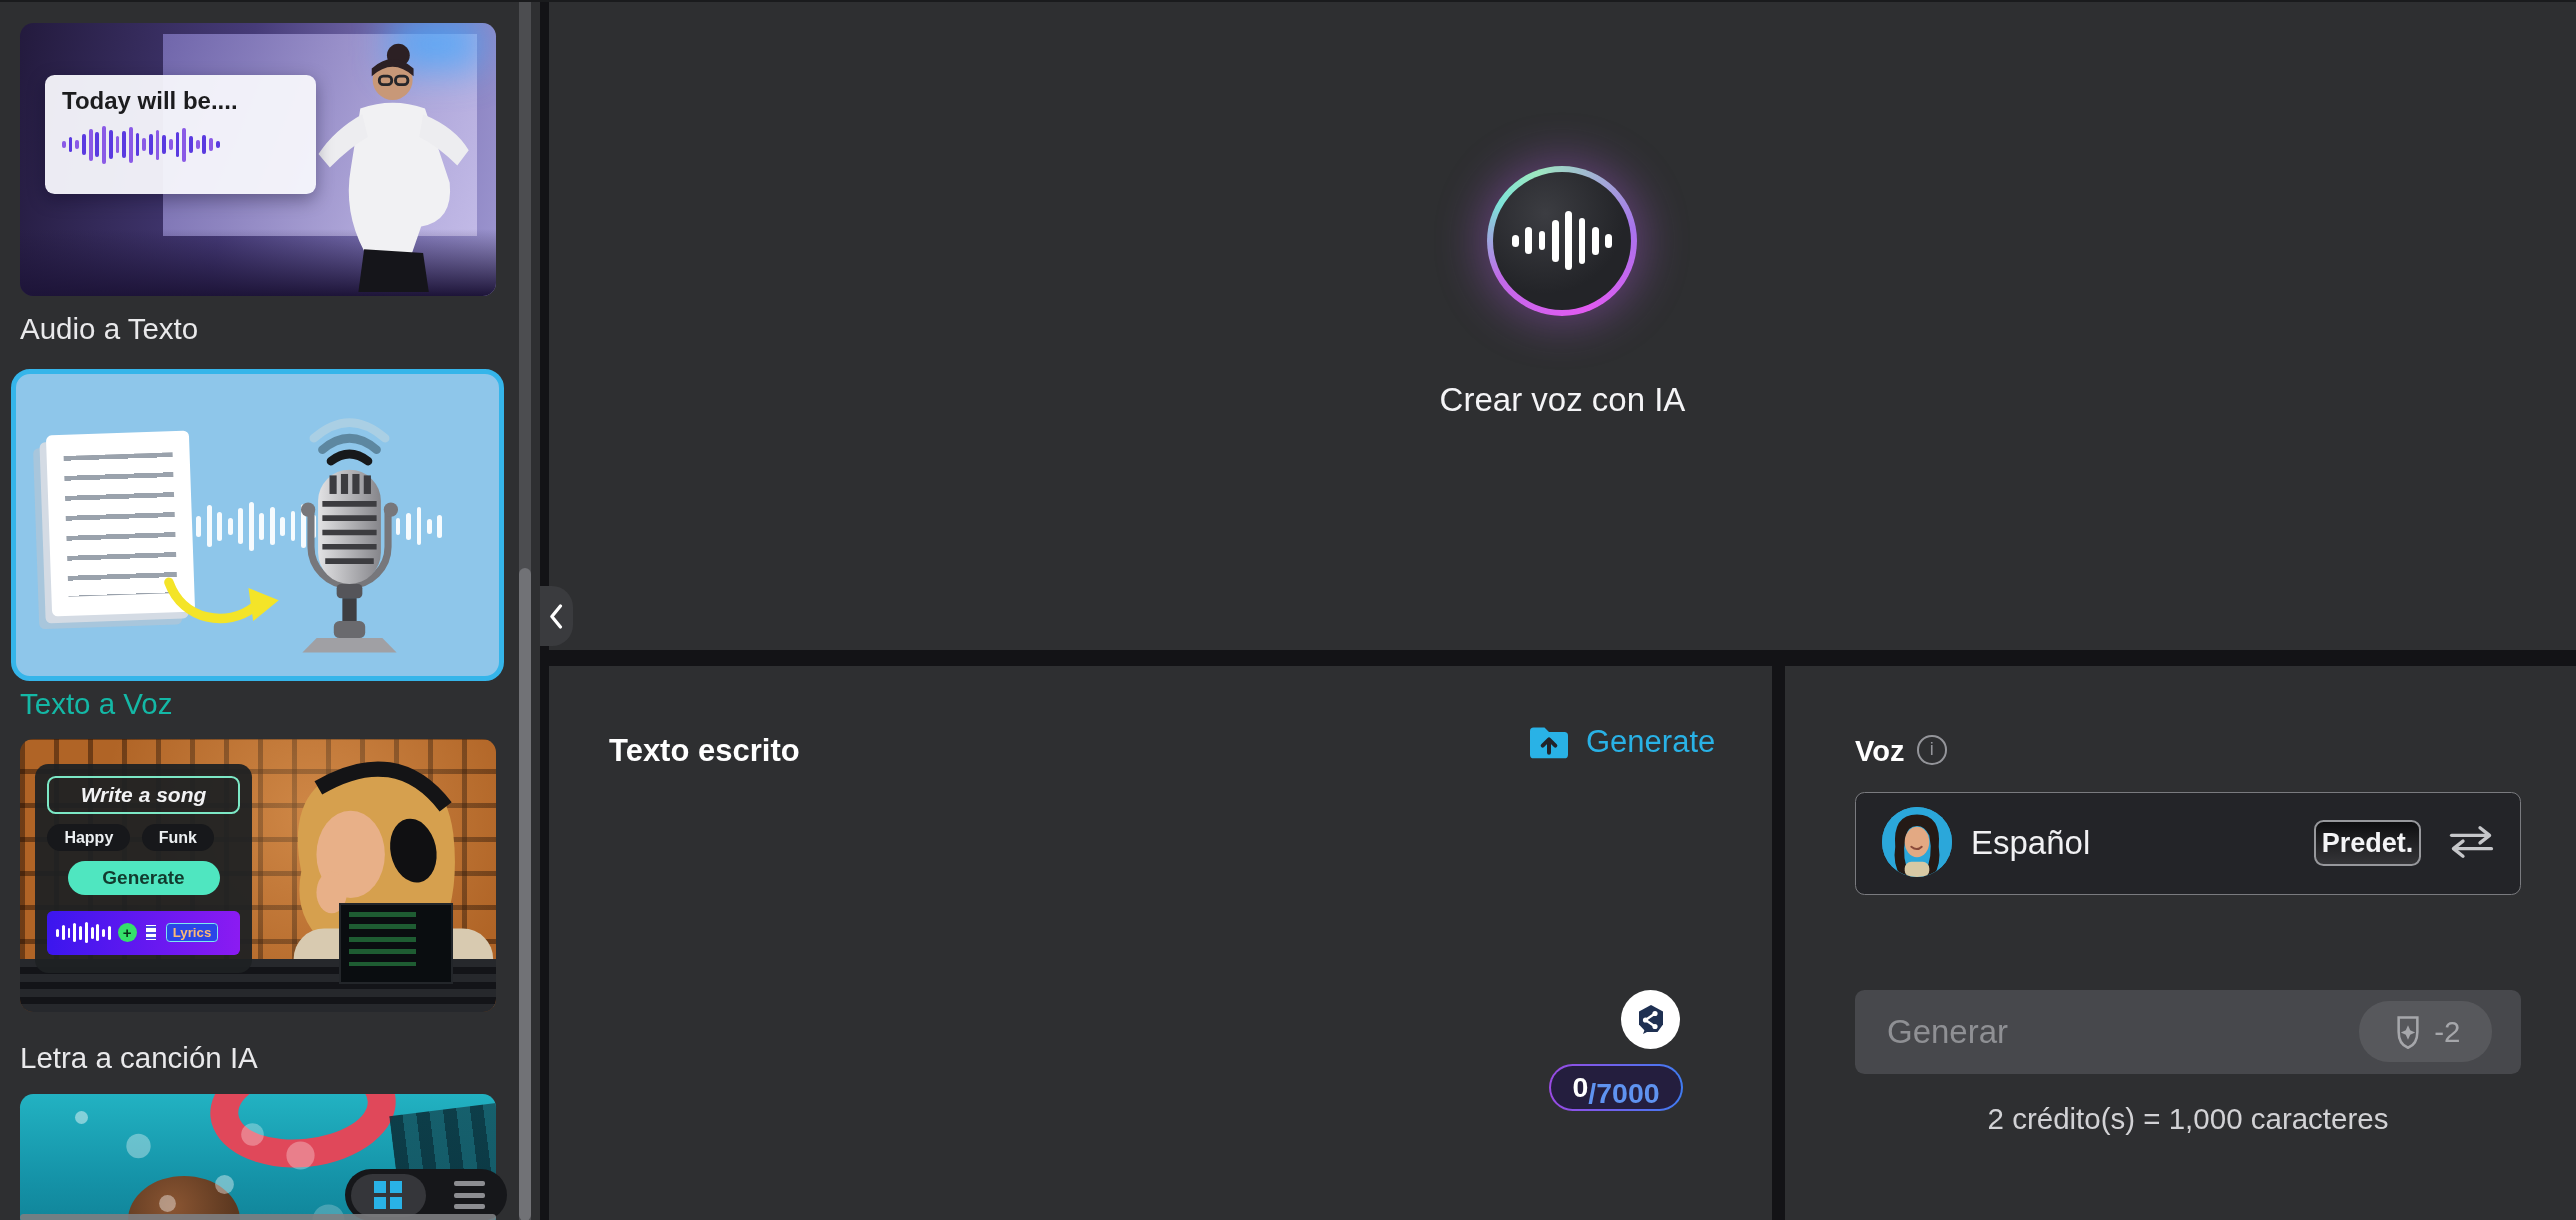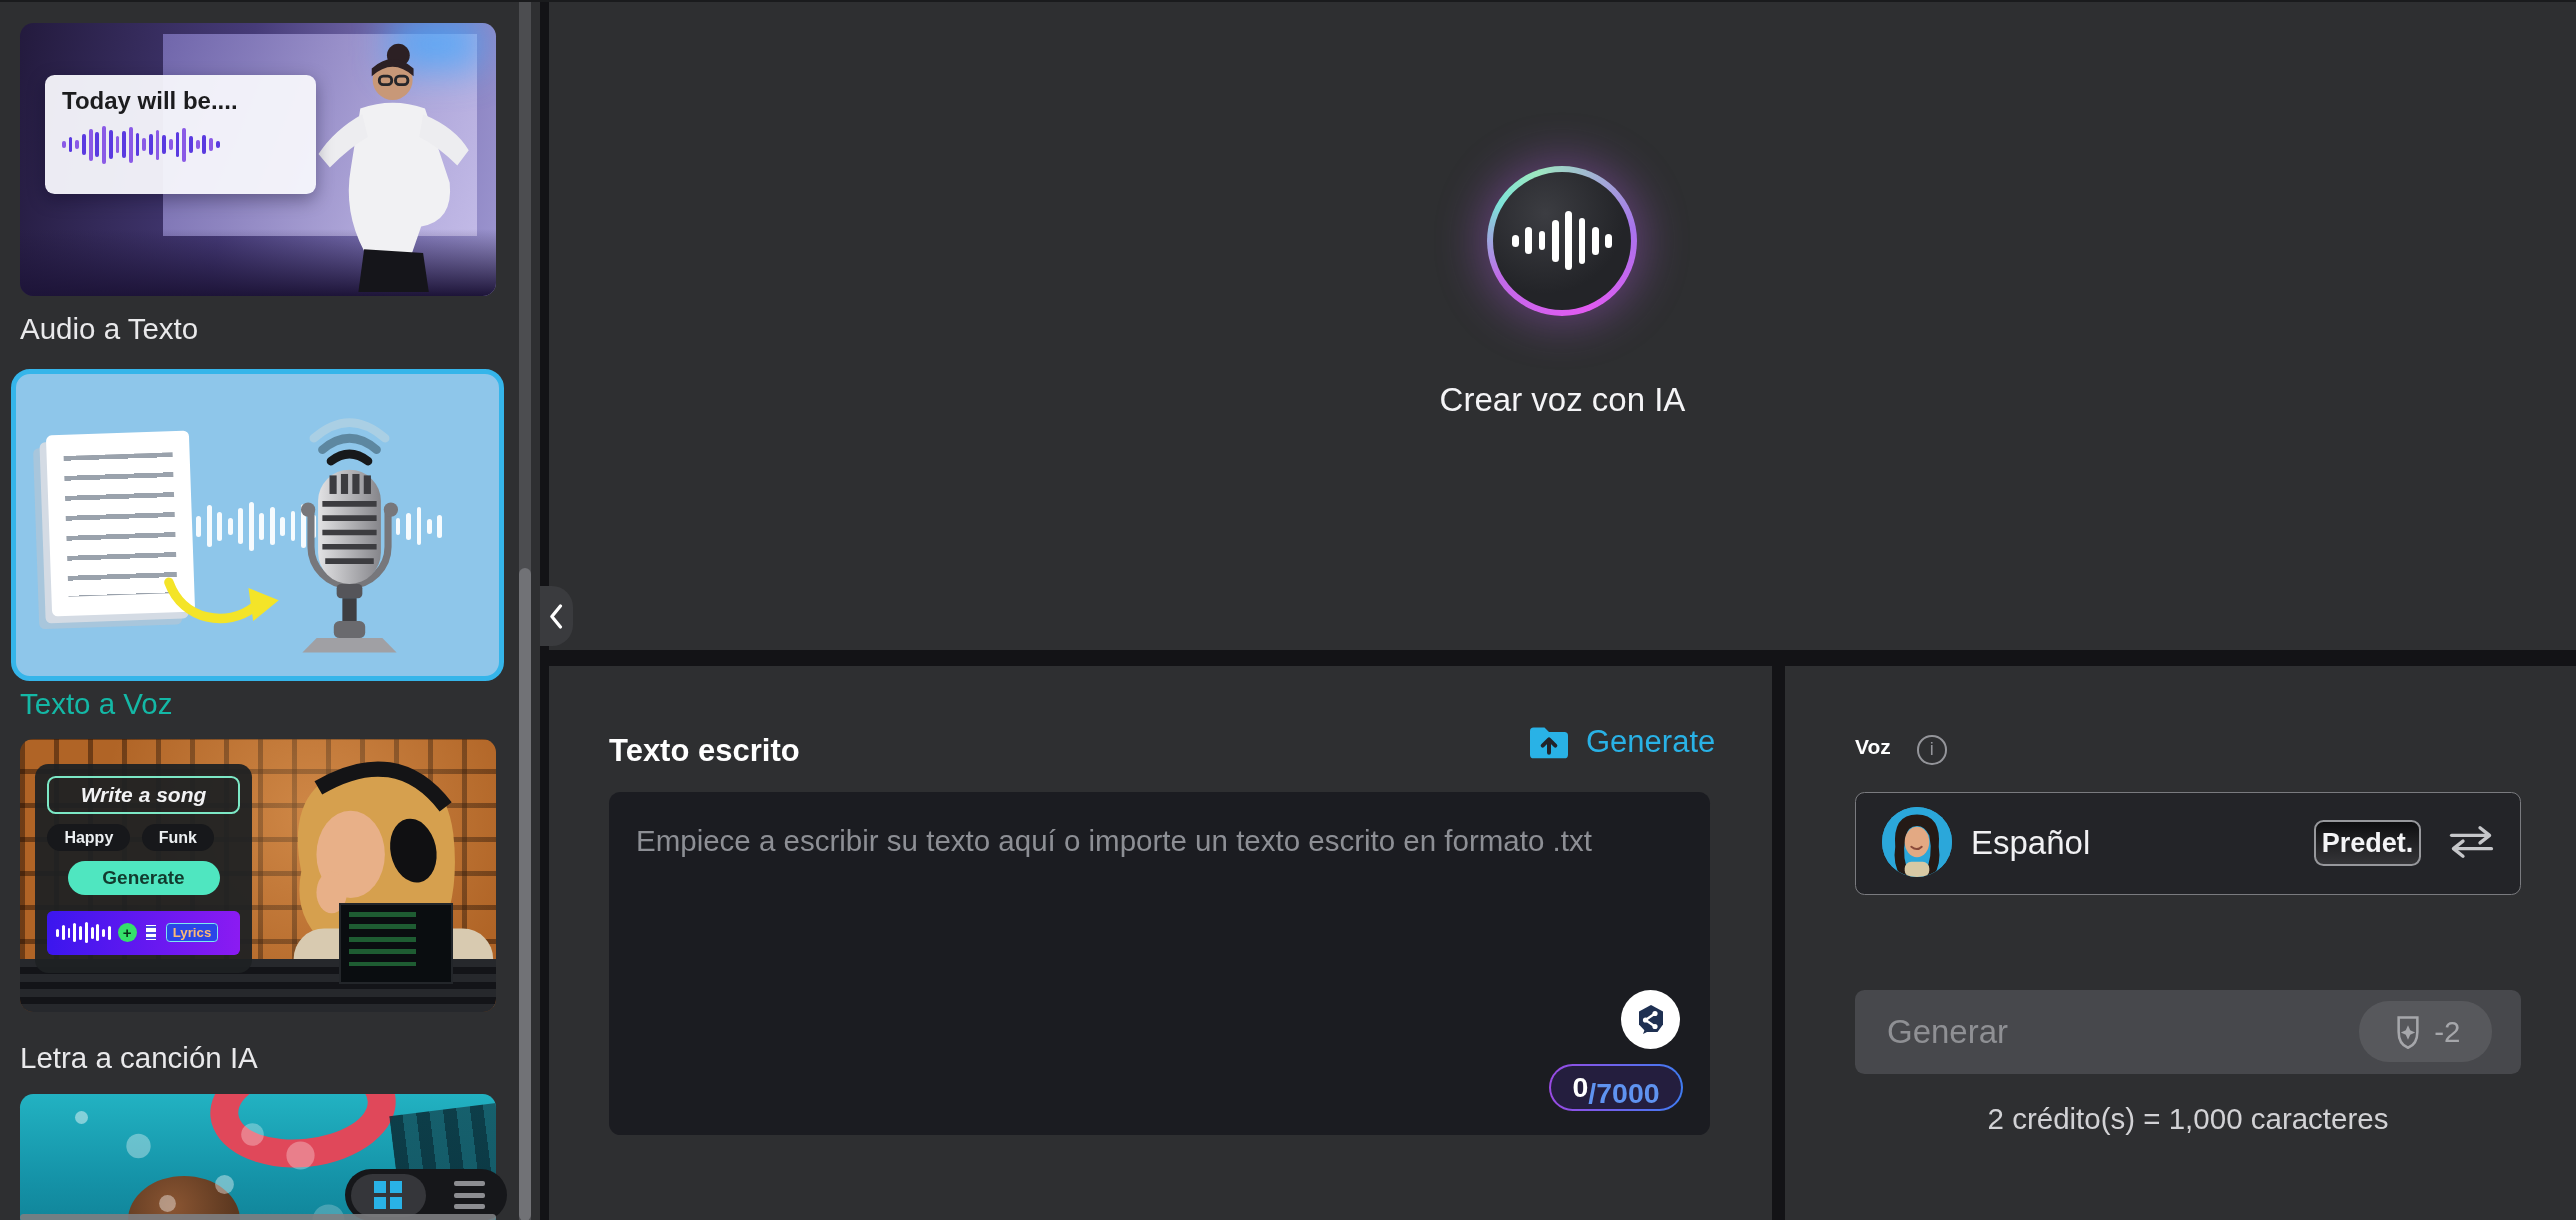--- a/index.html
+++ b/index.html
@@ -125,21 +125,21 @@
   .ai-fab{position:absolute;left:1072px;top:324px;width:59px;height:59px;border-radius:50%;background:#ffffff;
           display:flex;align-items:center;justify-content:center;cursor:pointer;}
   .counter{position:absolute;left:1000px;top:398px;width:134px;height:47px;border-radius:24px;
            border:2.9px solid transparent;
            background:linear-gradient(#241e3e,#241e3e) padding-box,linear-gradient(90deg,#9a4ae4,#3f7cf2) border-box;
            display:flex;align-items:center;justify-content:center;font-size:28.5px;font-weight:bold;color:#ffffff;}
   .counter .lim{color:#5f93f0;margin-top:12px;}
 
   
   .panel-voice{position:absolute;left:1785px;top:666px;width:791px;height:555px;background:#2e2f31;}
-  .pv-title{position:absolute;left:70px;top:69px;font-size:21px;font-weight:bold;color:#ffffff;}
+  .pv-title{position:absolute;left:70px;top:69px;font-size:29px;font-weight:bold;color:#ffffff;}
   .info-icon{position:absolute;left:132px;top:69px;width:29.5px;height:29.5px;border:2.9px solid #94959a;border-radius:50%;
              color:#94959a;font-size:18px;display:flex;align-items:center;justify-content:center;cursor:pointer;}
   .voice-row{position:absolute;left:70px;top:126px;width:666px;height:103px;background:#232428;
              border:1.9px solid #7a7b7f;border-radius:9.5px;cursor:pointer;}
   .avatar{position:absolute;left:26px;top:14.3px;width:70px;height:70px;border-radius:50%;overflow:hidden;background:#2ba7da;}
   .voice-name{position:absolute;left:115px;top:0;height:99px;display:flex;align-items:center;font-size:33px;color:#f1f1f3;}
   .predet{position:absolute;left:458px;top:27px;width:107px;height:46px;border:2.9px solid #97989c;border-radius:9.5px;
           background:linear-gradient(180deg,#0e0e10,#353538);display:flex;align-items:center;justify-content:center;
           font-size:27px;font-weight:bold;color:#f4f4f6;}
   .swap{position:absolute;left:588px;top:30px;cursor:pointer;}
@@ -363,21 +363,20 @@
 
   <section class="panel-text">
     <div class="pt-title">Texto escrito</div>
     <div class="import-btn">
       <svg width="44" height="38" viewBox="0 0 48 42">
         <path d="M3 9 a4 4 0 0 1 4 -4 h12 l5 5 h17 a4 4 0 0 1 4 4 v21 a4 4 0 0 1 -4 4 H7 a4 4 0 0 1 -4 -4 Z" fill="#29b2e6"></path>
         <path d="M24 33 V19 M17 25 l7 -7 7 7" fill="none" stroke="#22232a" stroke-width="4.4" stroke-linecap="round" stroke-linejoin="round"></path>
       </svg>
       <span class="import-label">Generate</span>
     </div>
-    <textarea class="texto-input" placeholder="Empiece a escribir su texto aquí o importe un texto escrito en formato .txt" style=""></textarea>
     <div class="ai-fab">
       <svg width="34" height="34" viewBox="0 0 34 34">
         <path d="M17 2 L29 8.5 V21.5 L23.5 29 H12 L5 21.5 V8.5 Z" fill="#1e3052"></path>
         <path d="M11 26 L9 31 L15 28 Z" fill="#1e3052"></path>
         <path d="M11.5 17 L21 10.5 M11.5 17 L21 23.5" stroke="#ffffff" stroke-width="2.4"></path>
         <circle cx="11.5" cy="17" r="2.6" fill="#ffffff"></circle>
         <circle cx="21" cy="10.5" r="2.6" fill="#ffffff"></circle>
         <circle cx="21" cy="23.5" r="2.6" fill="#ffffff"></circle>
       </svg>
     </div>

